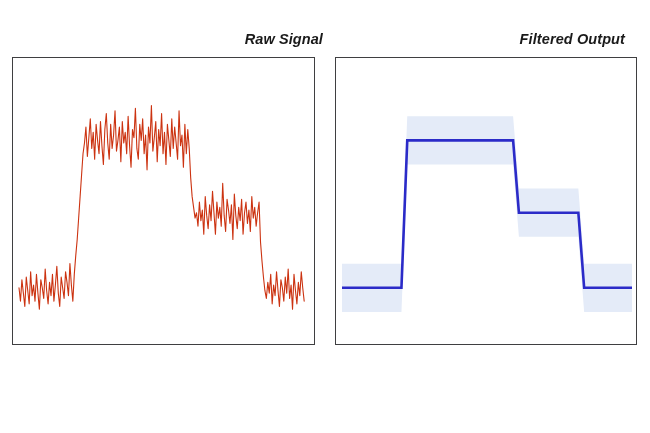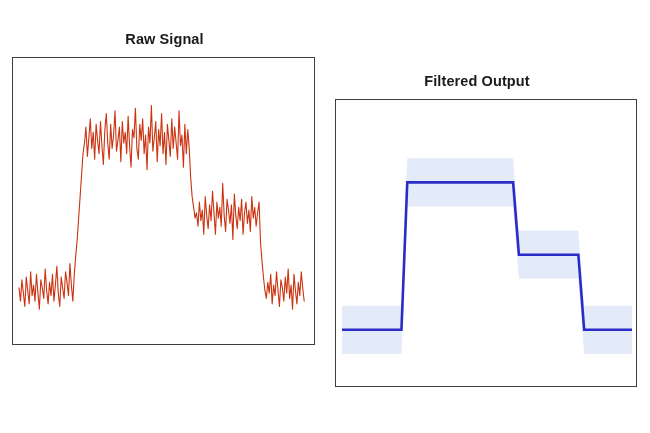--- a/index.html
+++ b/index.html
@@ -26,29 +26,30 @@
     background: #ffffff;
   }
 
   .panel {
     position: absolute;
   }
 
   .panel-title {
     position: absolute;
     top: 0;
-    left: 1px;
+    left: 8px;
     width: 100%;
-    text-align: center;
+    text-align: right;
     font-size: 14.5px;
     font-weight: 700;
     color: #1a1a1a;
     letter-spacing: 0.1px;
     line-height: 18px;
     white-space: nowrap;
+    font-style: italic;
   }
 
   .axes {
     position: absolute;
     box-sizing: border-box;
     border: 1.4px solid #3f3f41;
     background: #ffffff;
     overflow: hidden;
   }
 
@@ -72,21 +73,20 @@
     width: 303px;
     height: 288px;
   }
 
   
   #panel-filtered {
     left: 335px;
     top: 30px;
     width: 282px;
     height: 315px;
-    margin-top: 42px;
   }
   #panel-filtered .axes {
     left: 0;
     top: 27px;
     width: 302px;
     height: 288px;
   }
 </style>
 </head>
 <body>

